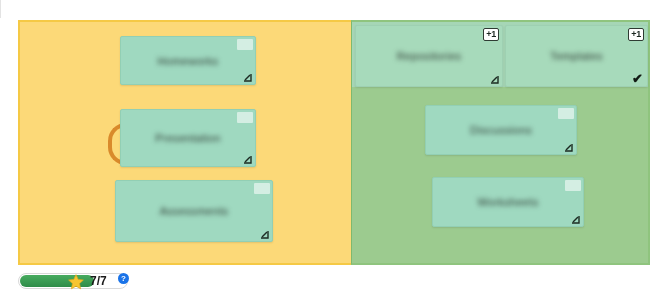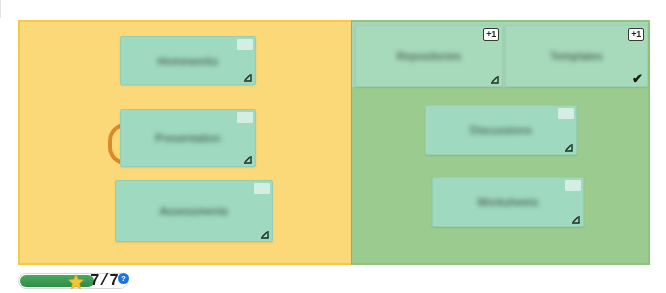--- a/index.html
+++ b/index.html
@@ -152,25 +152,24 @@
     border-radius: 7px;
   }
   .star-icon {
     position: absolute;
     left: 67px; top: 273px;
     width: 18px; height: 18px;
   }
   .score-text {
     position: absolute;
     left: 90px; top: 273px;
-    font-size: 16px;
+    font-size: 12px;
     font-weight: bold;
     color: #1b1b1b;
     line-height: 17px;
-    font-family: Liberation Mono, monospace;
   }
   .help-badge {
     position: absolute;
     left: 118px; top: 273px;
     width: 11px; height: 11px;
     border-radius: 50%;
     background: #1a73e8;
     color: #fff;
     font-size: 8px;
     font-weight: bold;

